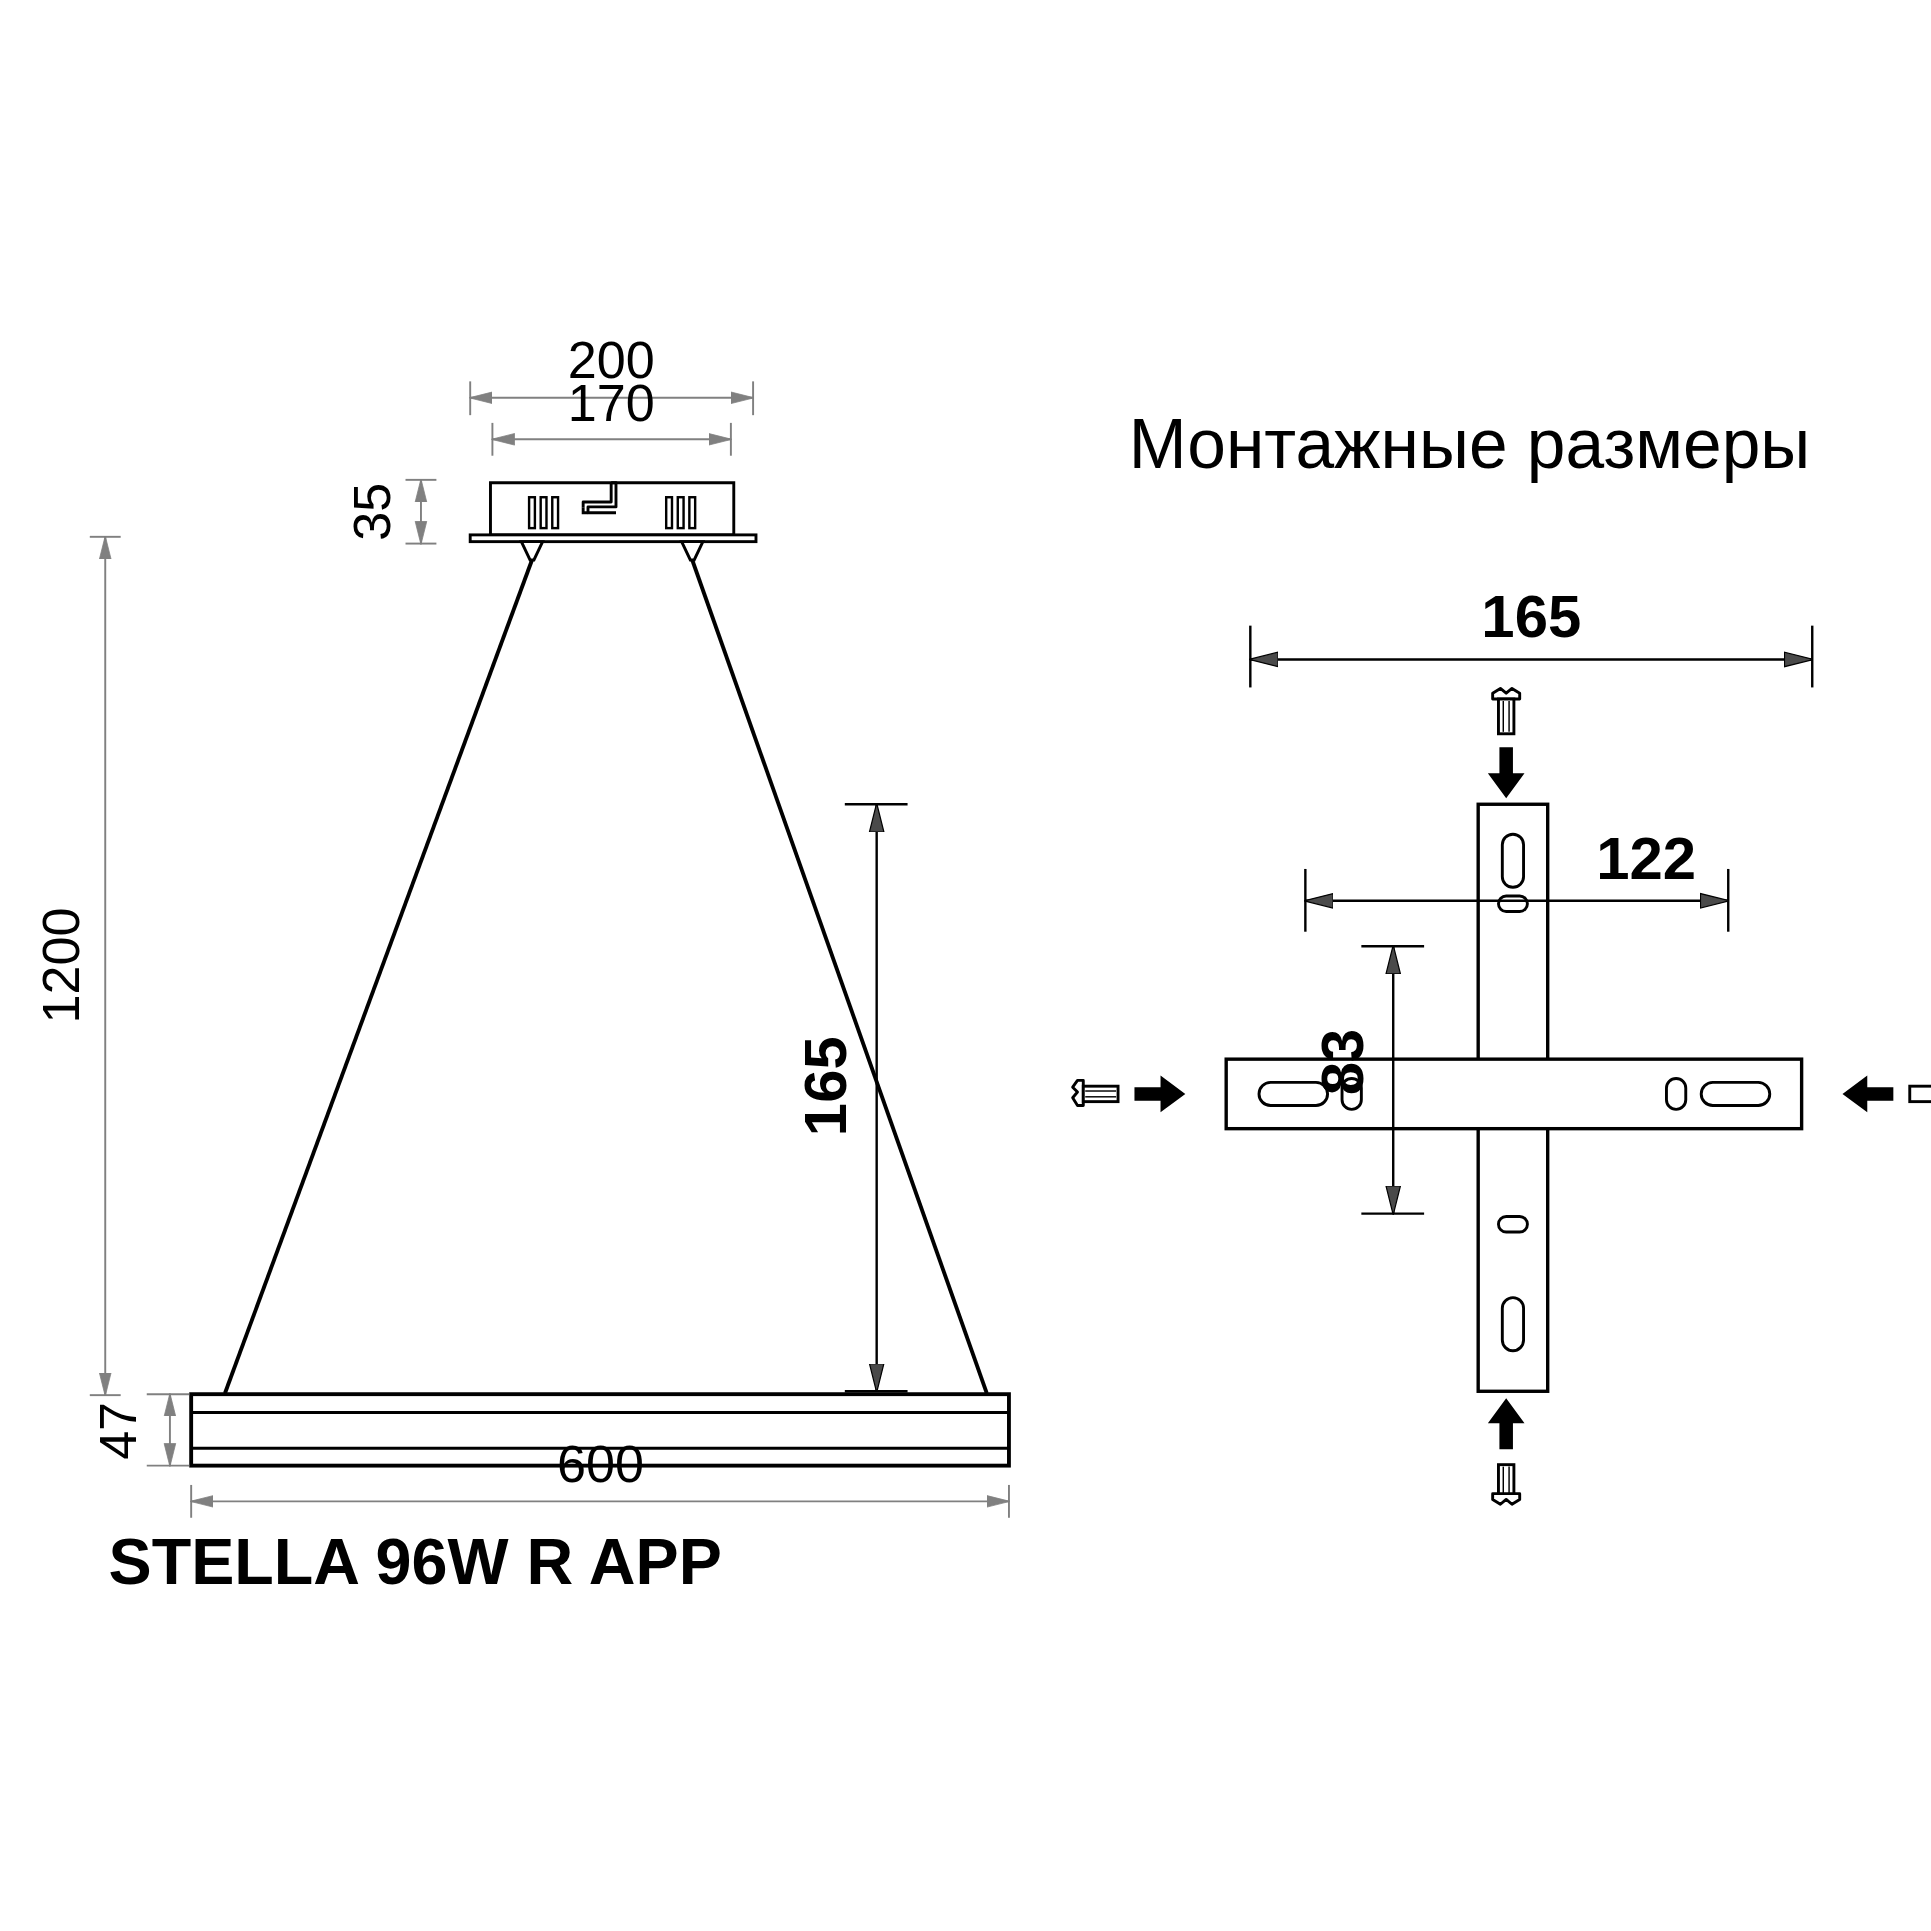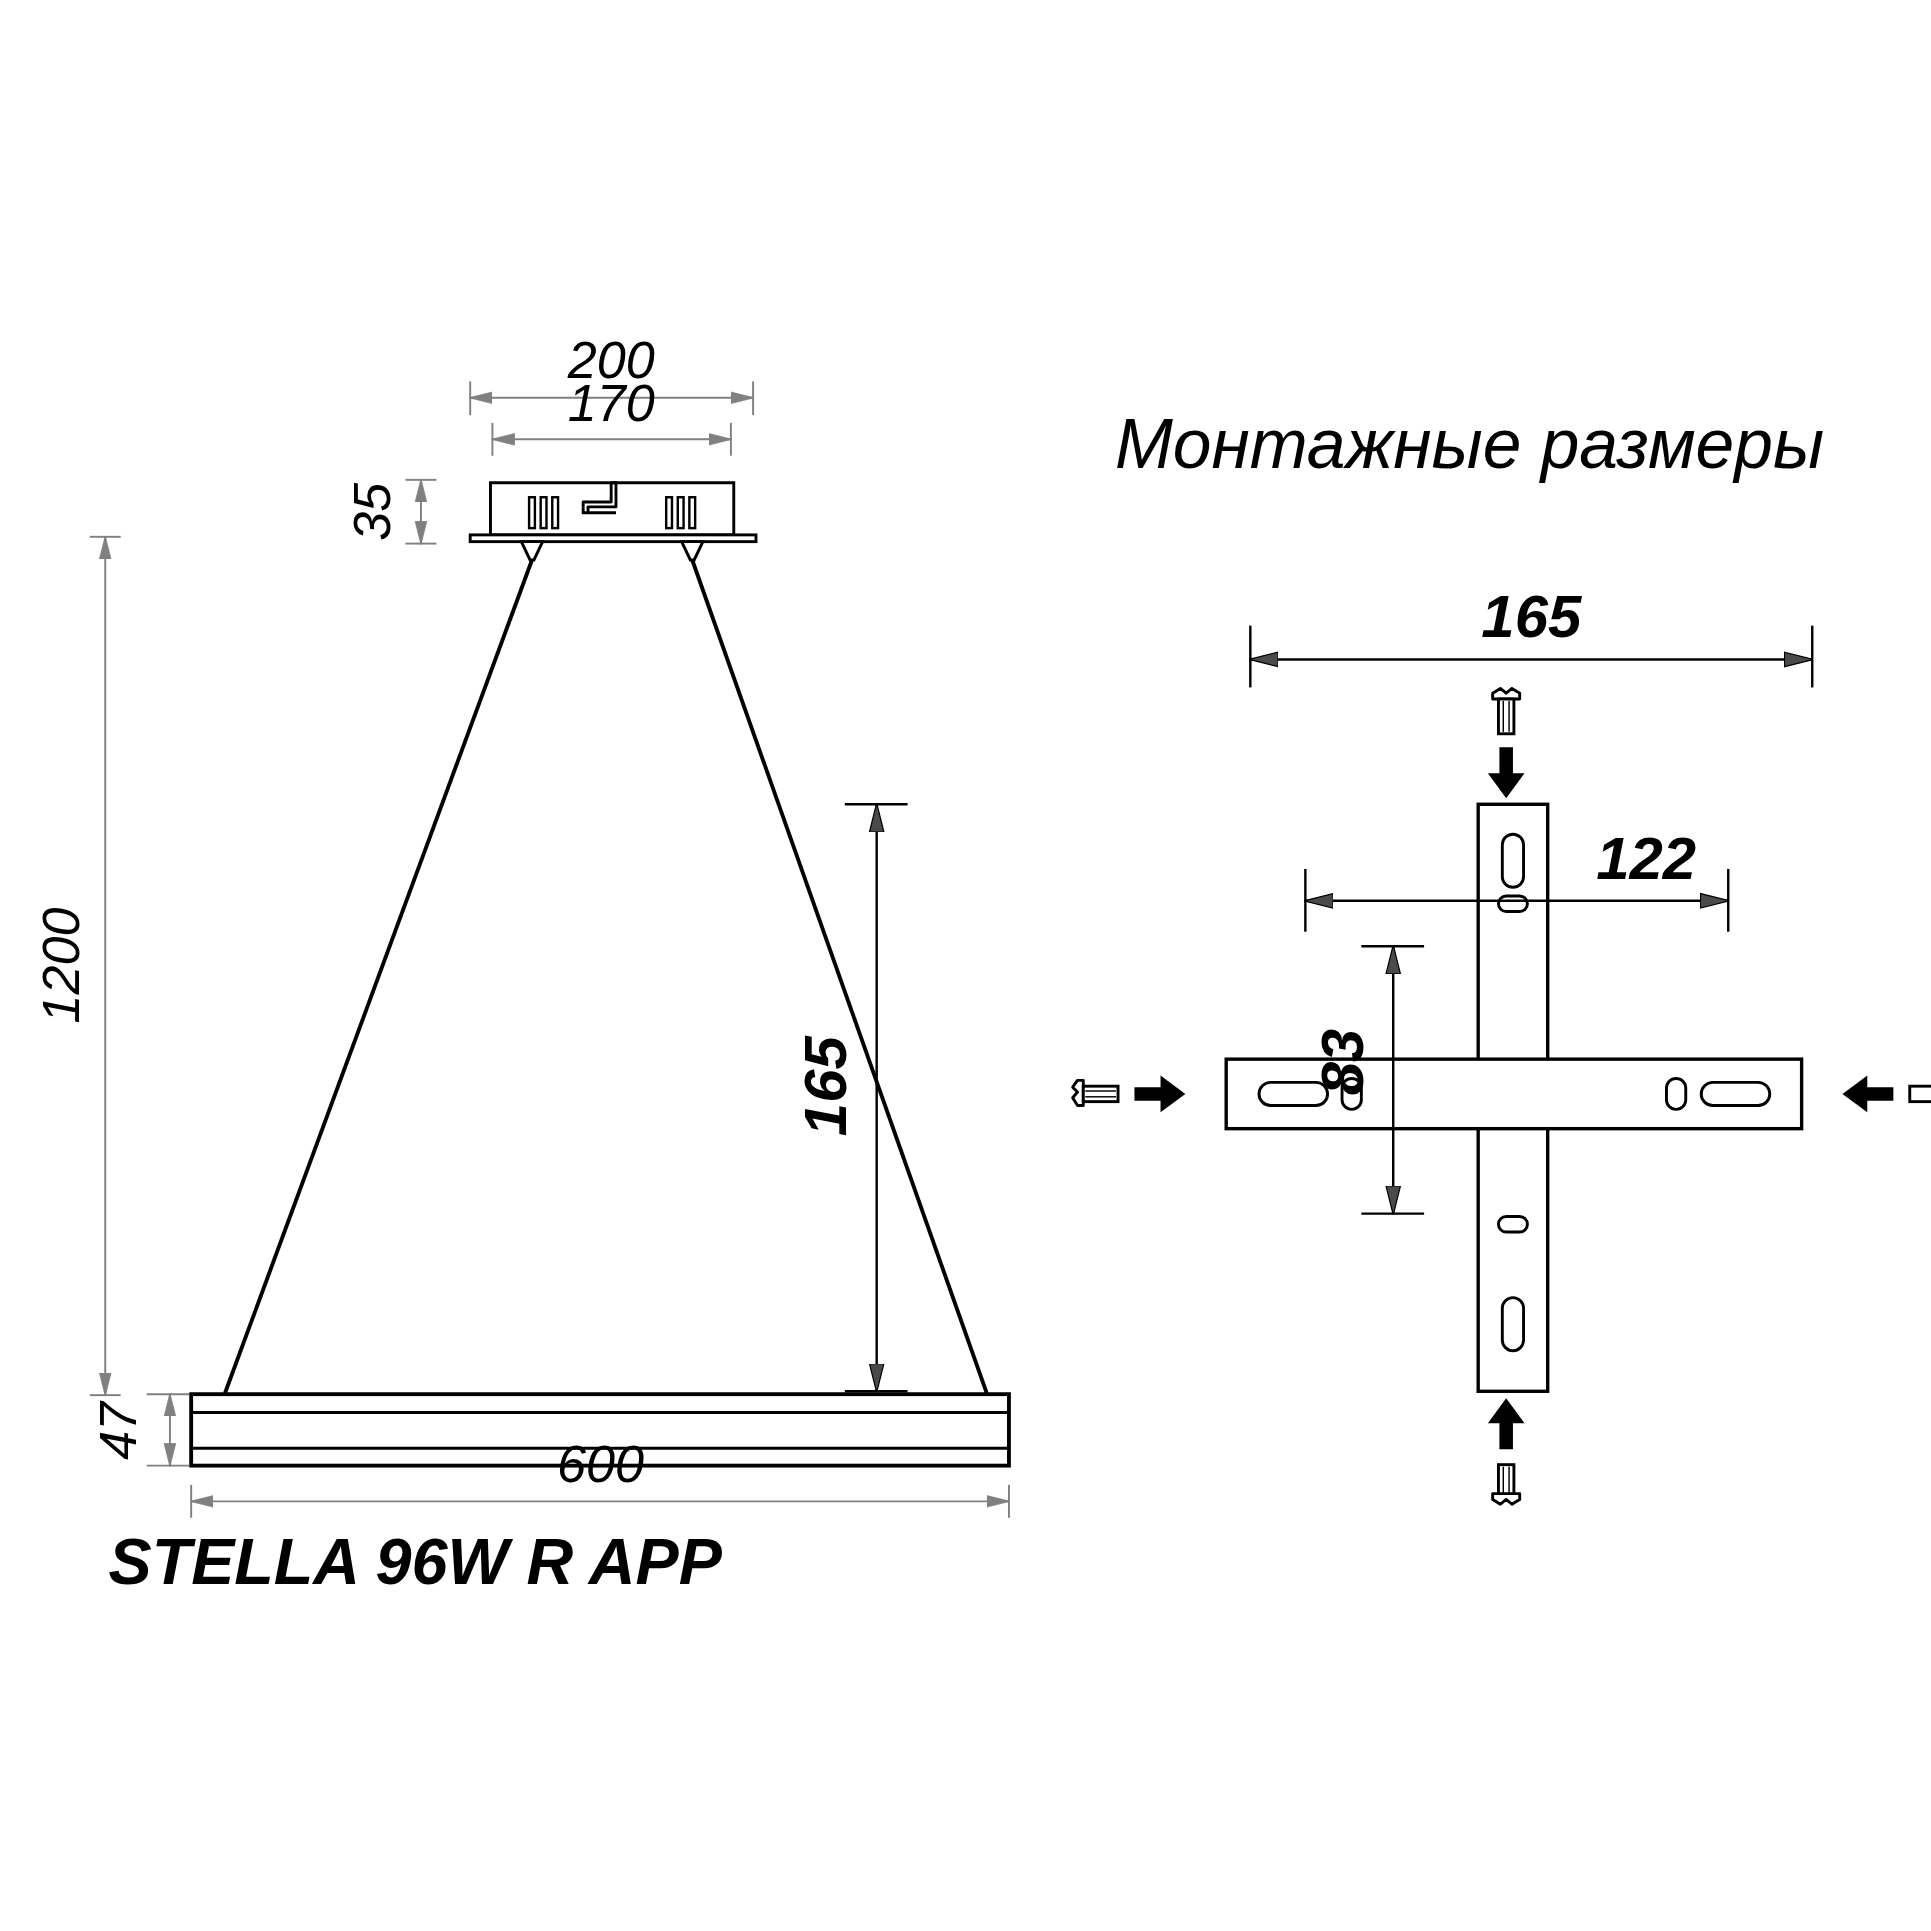--- a/index.html
+++ b/index.html
@@ -1,18 +1,18 @@
 <!DOCTYPE html>
 <html><head>
 <meta charset="utf-8">
 <style>
   html,body{margin:0;padding:0;background:#ffffff;}
   body{width:1931px;height:1931px;position:relative;overflow:hidden;
        font-family:"Liberation Sans","DejaVu Sans",sans-serif;}
-  #sheet{position:absolute;left:0;top:0;width:1931px;height:1449px;font-style:italic;}
+  #sheet{position:absolute;left:0;top:0;width:1931px;height:1449px;}
   svg{display:block;}
   .lbl{font-family:"Liberation Sans","DejaVu Sans",sans-serif;fill:#000;}
 </style>
 </head>
 <body>
 
 <div id="sheet">
 <svg width="1931" height="1931" viewBox="0 0 2000 2000" xmlns="http://www.w3.org/2000/svg">
 
   <rect x="0" y="0" width="2000" height="2000" fill="#ffffff"></rect>

